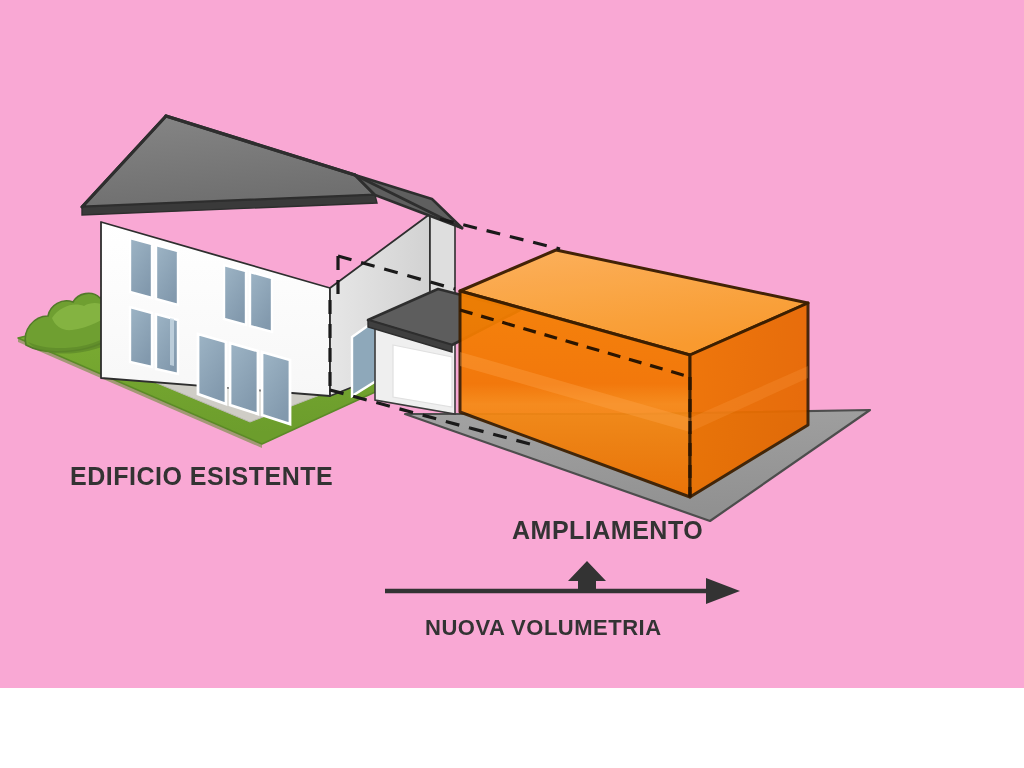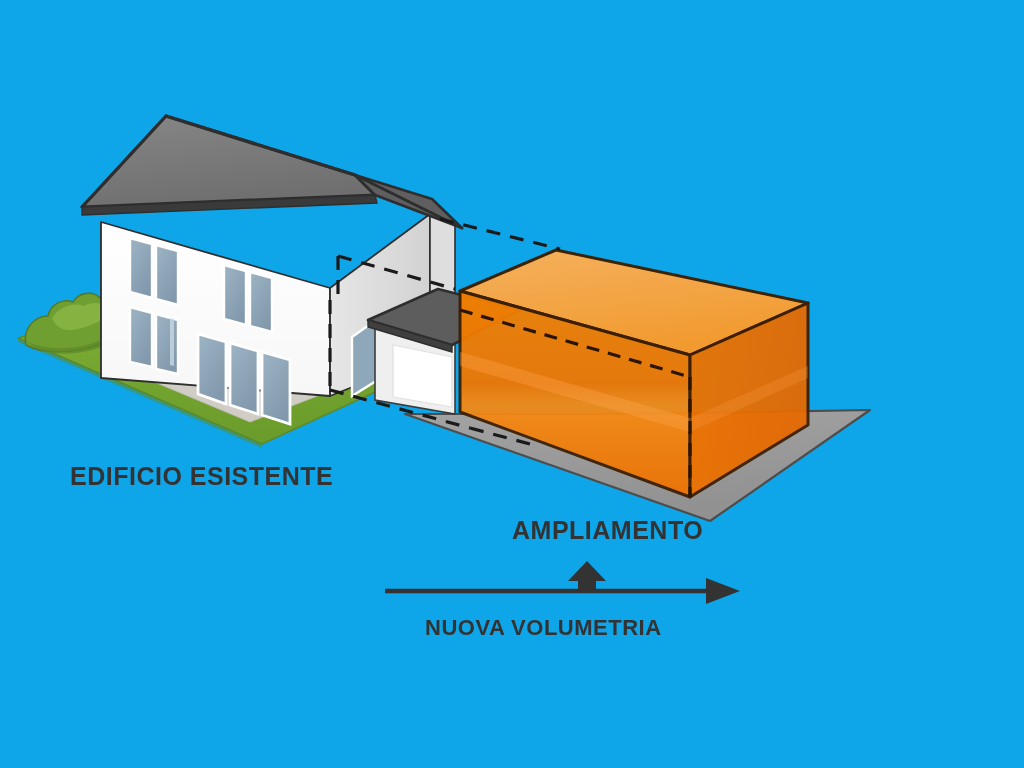--- a/index.html
+++ b/index.html
@@ -10,22 +10,22 @@
   }
   body {
     width: 1024px;
     height: 768px;
     overflow: hidden;
     font-family: "Liberation Sans", sans-serif;
   }
   #stage {
     position: relative;
     width: 1024px;
-    height: 768px;
-    background: #0ea5e9;
+    height: 688px;
+    background: #f9a8d4;
   }
   svg#diagram {
     display: block;
     width: 1024px;
     height: 768px;
   }
   .label-text {
     font-family: "Liberation Sans", sans-serif;
     font-weight: bold;
     fill: #333333;

